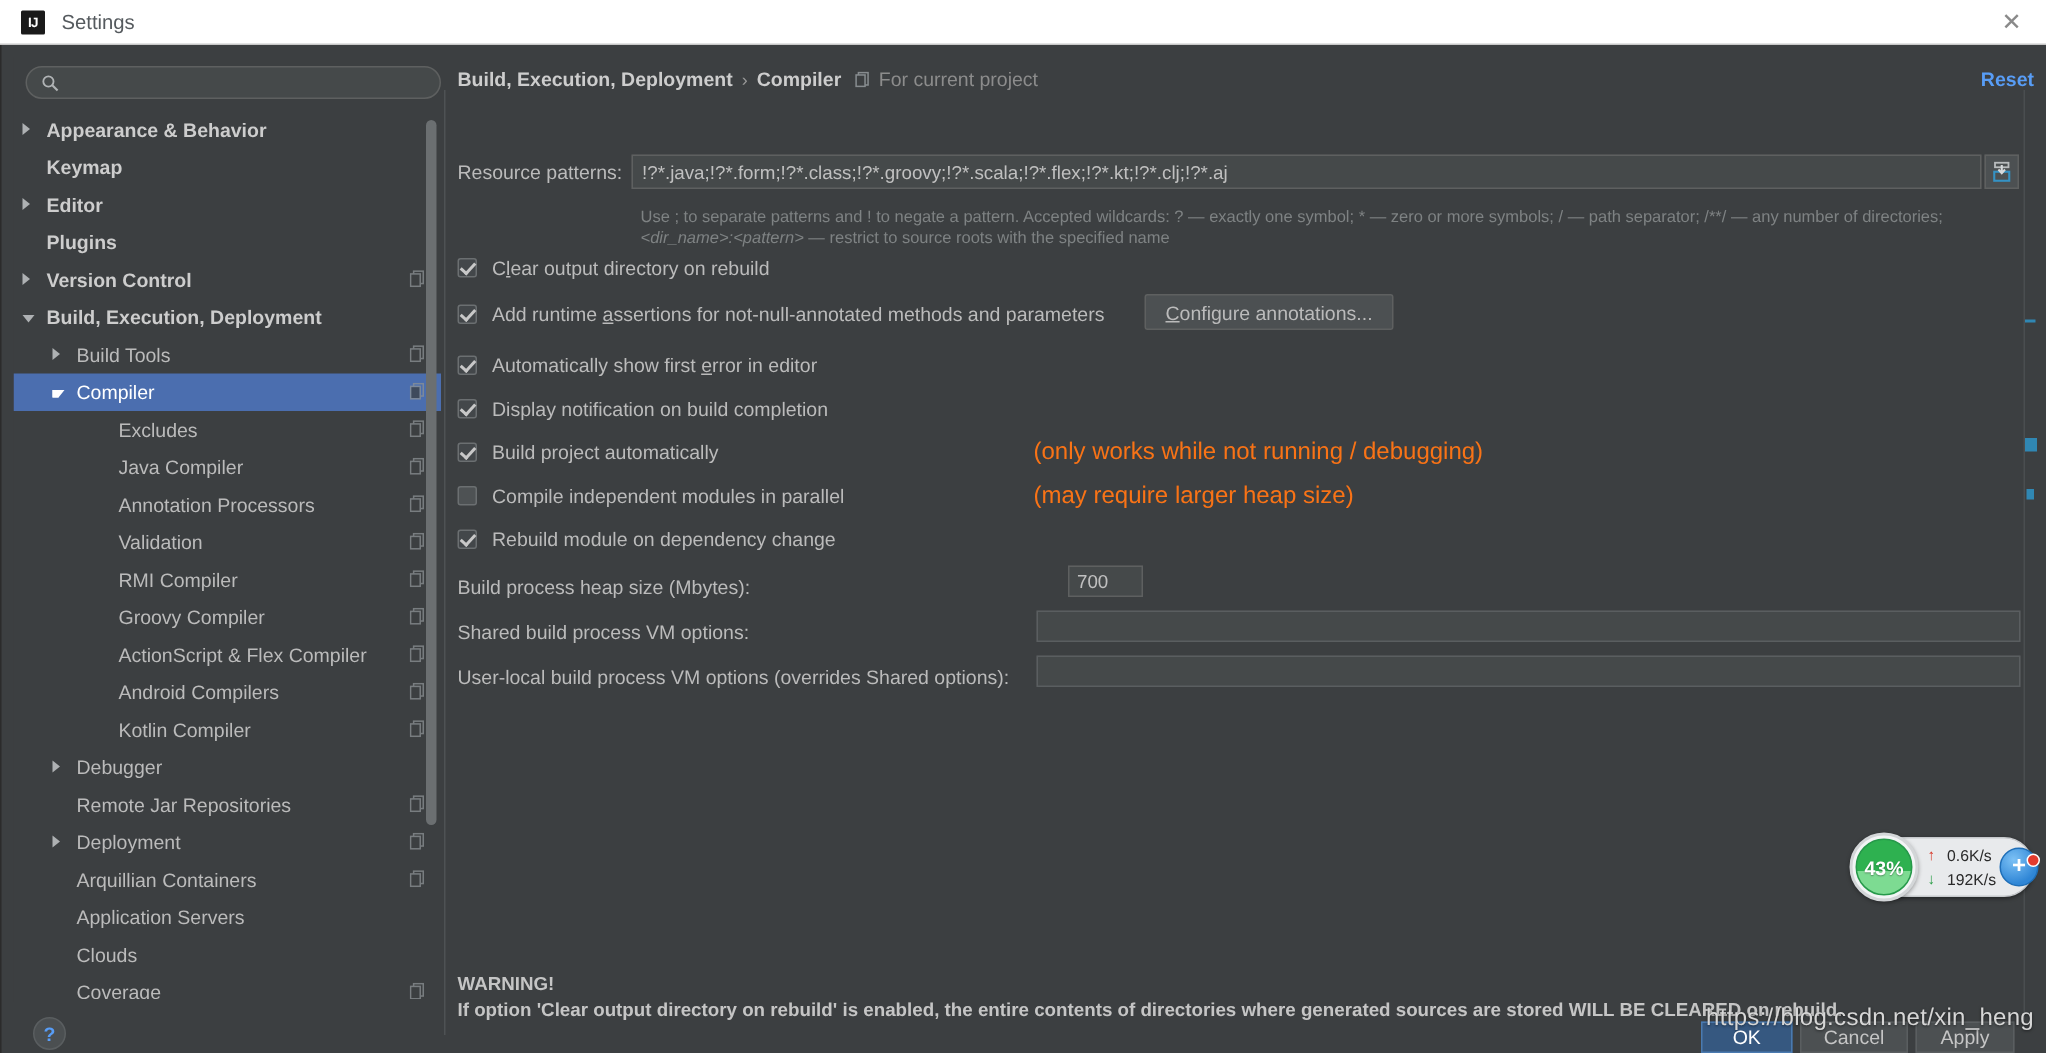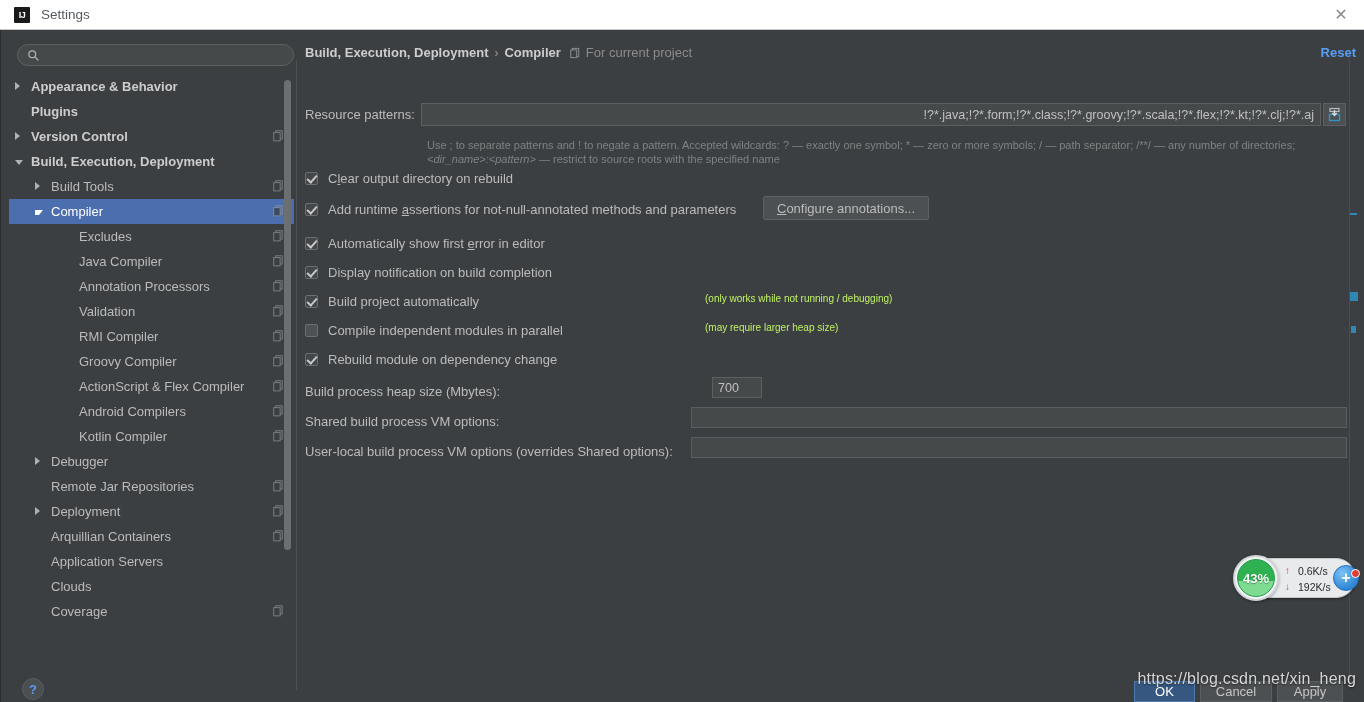--- a/index.html
+++ b/index.html
@@ -157,21 +157,20 @@
     color: #bbbbbb; font-size: 13px;
   }
   .rp-field {
     position: absolute; left: 124px; top: 73px;
     width: 900px; height: 23px;
     background: #45494a;
     border: 1px solid #5e6060;
     color: #c0c0c0; font-size: 12.5px;
     padding: 0 6px; outline: none;
     font-family: "Liberation Sans", sans-serif;
-    text-align: right;
   }
   .rp-btn {
     position: absolute; left: 1026px; top: 73px;
     width: 23px; height: 23px;
     background: #4c5052;
     border: 1px solid #5e6060;
     display: flex; align-items: center; justify-content: center;
   }
   .rp-hint {
     position: absolute; left: 130px; top: 108px;
@@ -201,22 +200,22 @@
     border-width: 0 2px 2px 0;
     transform: rotate(42deg);
   }
   .cb.off { background: #4e5254; border-color: #6b6f71; }
   .cblabel {
     margin-left: 10px;
     color: #bbbbbb; font-size: 13px; white-space: nowrap;
   }
   .mn { text-decoration: underline; }
   .sidenote {
-    position: absolute; left: 408px;
-    color: #bef264; font-size: 10px;
+    position: absolute; left: 392px;
+    color: #f97316; font-size: 16px;
   }
   .cfg-btn {
     position: absolute; left: 466px; top: 166px;
     height: 24px; padding: 0 13px;
     background: #4c5052;
     border: 1px solid #5e6060; border-radius: 2px;
     color: #bbbbbb; font-size: 13px;
     display: flex; align-items: center;
   }
 
@@ -348,20 +347,27 @@
           <line x1="9.7" y1="9.7" x2="14" y2="14" stroke="#b0b3b5" stroke-width="1.7"></line>
         </svg>
         <input class="search-input" value="" style="">
       </div>
       <div class="tree" id="tree">
           <div class="tnode">
             <span class="arrow right" style="left:6px;top:8px;"></span>
             <span class="tlabel bold" style="margin-left:22px">Appearance &amp; Behavior</span>
           </div>
           <div class="tnode">
+            <span class="tlabel bold" style="margin-left:22px">Keymap</span>
+          </div>
+          <div class="tnode">
+            <span class="arrow right" style="left:6px;top:8px;"></span>
+            <span class="tlabel bold" style="margin-left:22px">Editor</span>
+          </div>
+          <div class="tnode">
             <span class="tlabel bold" style="margin-left:22px">Plugins</span>
           </div>
           <div class="tnode">
             <span class="arrow right" style="left:6px;top:8px;"></span>
             <span class="tlabel bold" style="margin-left:22px">Version Control</span>
             <svg class="copy-ico" viewBox="0 0 12 13">
               <rect x="3" y="0.8" width="7" height="9" fill="none" stroke="#8d9295" stroke-width="1.1"></rect>
               <rect x="0.8" y="2.8" width="7" height="9" fill="#3c3f41" stroke="#8d9295" stroke-width="1.1"></rect>
             </svg>
           </div>
@@ -567,20 +573,24 @@
           <div class="frow" style="top: 380px;">
             <span class="flabel">Shared build process VM options:</span>
           </div>
           <input class="vm-input" value="" style="top: 377px;">
           <div class="frow" style="top: 410px;">
             <span class="flabel">User-local build process VM options (overrides Shared options):</span>
           </div>
           <input class="vm-input" value="" style="top: 407px;">
         </div>
 
+      <div class="warn">
+        <div>WARNING!</div>
+        <div>If option 'Clear output directory on rebuild' is enabled, the entire contents of directories where generated sources are stored WILL BE CLEARED on rebuild.</div>
+      </div>
     </div>
 
     <div class="edge-line" style="left:1348px; top:30px; height:620px;"></div>
     <div class="edge-art" style="left:1349px; top:183px; width:7px; height:2px;"></div>
     <div class="edge-art" style="left:1349px; top:262px; width:8px; height:9px;"></div>
     <div class="edge-art" style="left:1350px; top:296px; width:5px; height:7px;"></div>
   </div>
 
   <div class="help-btn">?</div>
   <div class="dlg-btn primary" style="left:1134px; width:61px;">OK</div>

